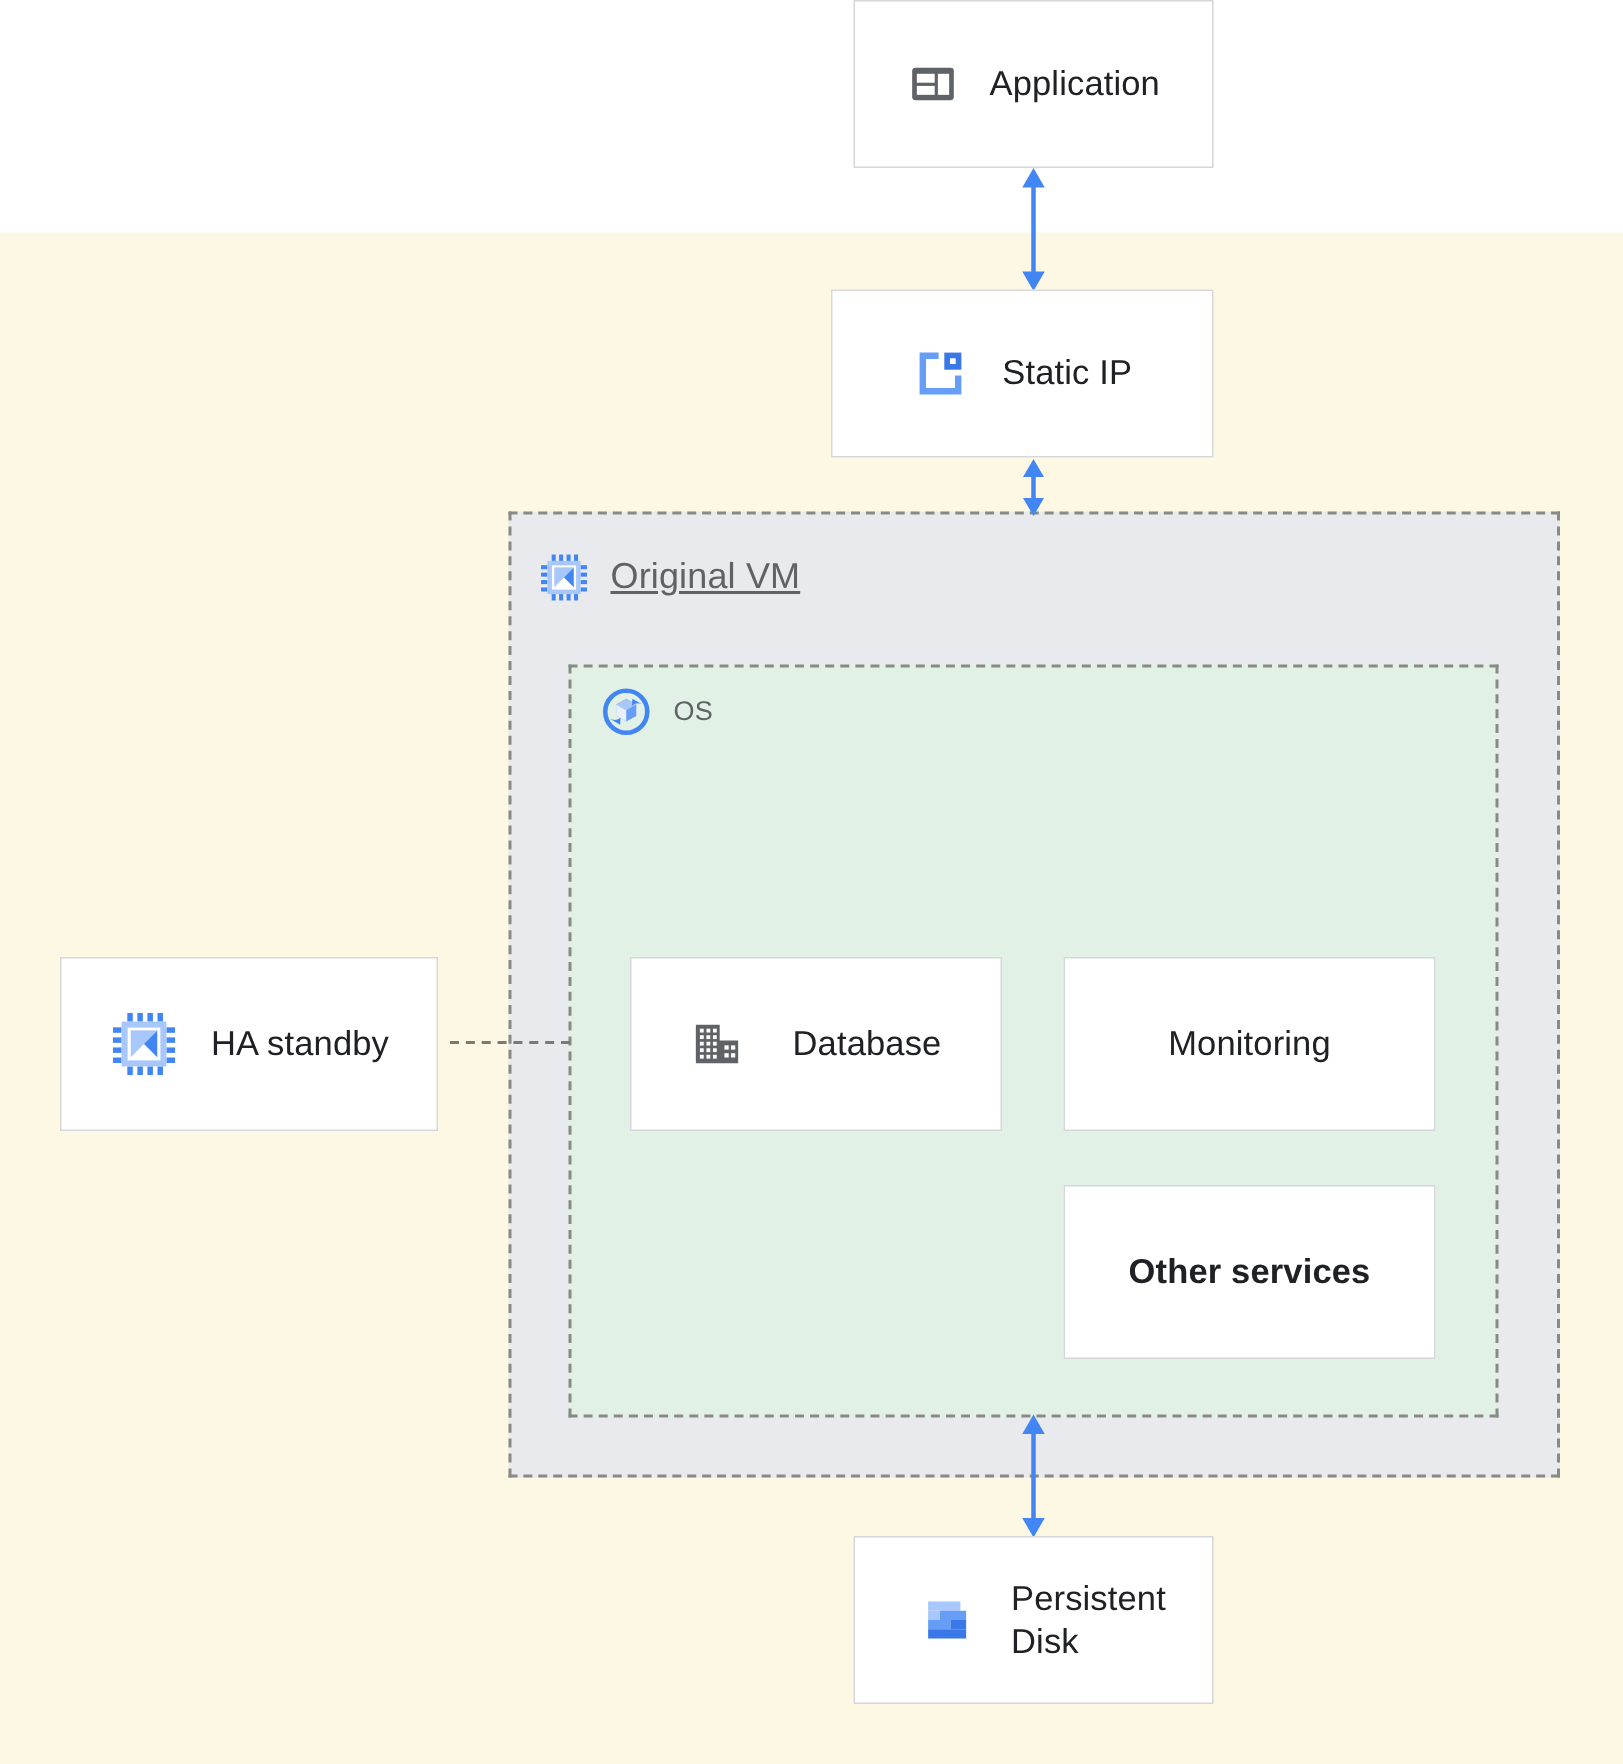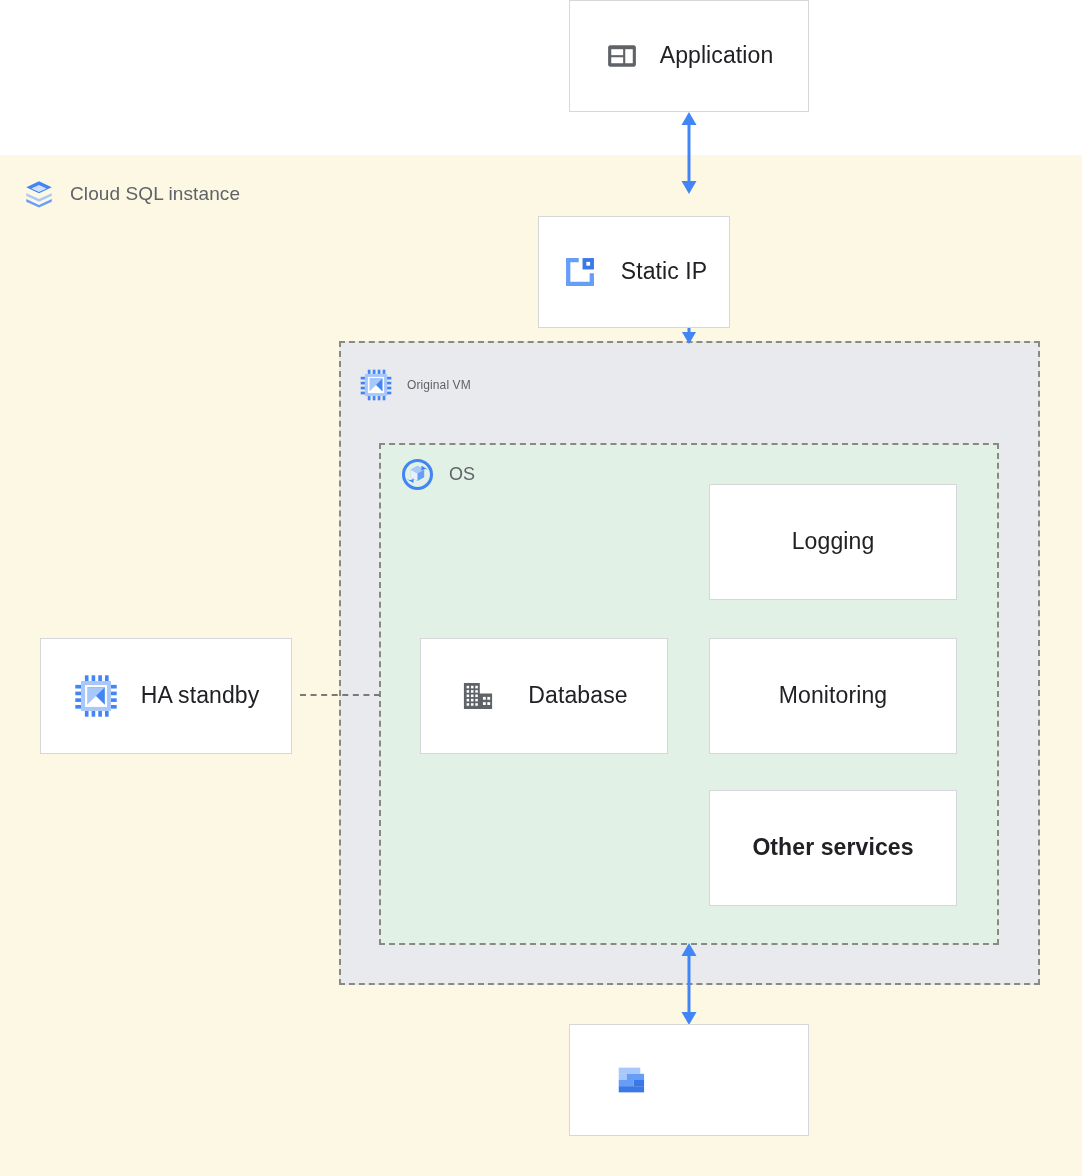--- a/index.html
+++ b/index.html
@@ -58,21 +58,21 @@
     white-space: nowrap;
   }
   .region-label .rl-text {
     font-size: 19px;
     color: #5f6368;
     letter-spacing: 0.1px;
   }
   .label-cloudsql { left: 22px; top: 177px; }
   .label-cloudsql .rl-text { font-size: 19px; }
   .label-vm { left: 359px; top: 368px; }
-  .label-vm .rl-text { font-size: 12px; }
+  .label-vm .rl-text { font-size: 24px; text-decoration: underline; }
   .label-os { left: 400px; top: 457px; }
   .label-os .rl-text { font-size: 18px; }
 
   
   .node {
     position: absolute;
     background: #ffffff;
     border: 1px solid #d5d7da;
     box-sizing: border-box;
     display: flex;
@@ -83,21 +83,21 @@
   .node .node-label {
     font-size: 23px;
     color: #202124;
     line-height: 1.28;
     letter-spacing: 0.1px;
   }
   .node.two-line { justify-content: flex-start; padding-left: 44px; }
   .node.two-line .node-label { max-width: 130px; }
 
   .node-application { left: 569px; top: 0px;    width: 240px; height: 112px; gap: 21px; }
-  .node-staticip    { left: 538px; top: 193px;  width: 192px; height: 112px; margin-top: 23px; }
+  .node-staticip    { left: 554px; top: 193px;  width: 255px; height: 112px; }
   .node-logging     { left: 709px; top: 484px;  width: 248px; height: 116px; }
   .node-database    { left: 420px; top: 638px;  width: 248px; height: 116px; gap: 32px; }
   .node-monitoring  { left: 709px; top: 638px;  width: 248px; height: 116px; }
   .node-other       { left: 709px; top: 790px;  width: 248px; height: 116px; font-weight: bold; }
   .node-hastandby   { left: 40px;  top: 638px;  width: 252px; height: 116px; }
   .node-pdisk       { left: 569px; top: 1024px; width: 240px; height: 112px; }
 
   
   .conn { position: absolute; }
   .conn svg { display: block; }
@@ -116,31 +116,20 @@
 <body>
 
 <div id="canvas">
 
   <div class="region-cloudsql"></div>
 
   <div class="region-vm"></div>
 
   <div class="region-os"></div>
 
-  <div class="region-label label-cloudsql">
-    <span class="icon">
-      <svg width="34" height="34" viewBox="0 0 24 24">
-        <path d="M12 3 L21 7.2 L12 11.4 L3 7.2 Z" fill="#4285f4"></path>
-        <path d="M12 5.6 L17.4 8.1 L12 10.6 L6.6 8.1 Z" fill="#ffffff" opacity="0.75"></path>
-        <path d="M3 11.4 L12 15.6 L21 11.4 L21 13.2 L12 17.4 L3 13.2 Z" fill="#a8c7fa"></path>
-        <path d="M3 15.6 L12 19.8 L21 15.6 L21 17.4 L12 21.6 L3 17.4 Z" fill="#669df6"></path>
-      </svg>
-    </span>
-    <span class="rl-text">Cloud SQL instance</span>
-  </div>
 
   <div class="region-label label-vm">
     <span class="icon">
       <svg width="34" height="34" viewBox="0 0 24 24">
         <g fill="#4285f4">
           <rect x="6.2" y="1.2" width="1.9" height="3"></rect>
           <rect x="9.7" y="1.2" width="1.9" height="3"></rect>
           <rect x="13.2" y="1.2" width="1.9" height="3"></rect>
           <rect x="16.7" y="1.2" width="1.9" height="3"></rect>
           <rect x="6.2" y="19.8" width="1.9" height="3"></rect>
@@ -221,23 +210,20 @@
     <span class="icon">
       <svg width="38" height="38" viewBox="0 0 24 24">
         <path d="M3.2 3.2 H11.2 V5.9 H5.9 V18.1 H18.1 V12.8 H20.8 V20.8 H3.2 Z" fill="#669df6"></path>
         <rect x="13.6" y="3.2" width="7.2" height="7.2" fill="#3b78e7"></rect>
         <rect x="16.0" y="5.6" width="2.4" height="2.4" fill="#ffffff"></rect>
       </svg>
     </span>
     <span class="node-label">Static IP</span>
   </div>
 
-  <div class="node node-logging">
-    <span class="node-label">Logging</span>
-  </div>
 
   <div class="node node-database">
     <span class="icon">
       <svg width="36" height="36" viewBox="0 0 24 24">
         <path d="M2.6 3.4 H13.2 V10.4 H21.4 V20.6 H2.6 Z" fill="#5f6368"></path>
         <g fill="#ffffff">
           <rect x="4.4" y="5.2" width="1.7" height="1.7"></rect>
           <rect x="7.3" y="5.2" width="1.7" height="1.7"></rect>
           <rect x="10.2" y="5.2" width="1.7" height="1.7"></rect>
           <rect x="4.4" y="8.1" width="1.7" height="1.7"></rect>
@@ -304,15 +290,16 @@
     <span class="icon">
       <svg width="38" height="38" viewBox="0 0 24 24">
         <rect x="3.0" y="4.2" width="13.6" height="3.9" fill="#a8c7fa"></rect>
         <rect x="3.0" y="8.1" width="5.0" height="3.9" fill="#a8c7fa"></rect>
         <rect x="8.0" y="8.1" width="11.0" height="3.9" fill="#669df6"></rect>
         <rect x="3.0" y="12.0" width="9.4" height="3.9" fill="#669df6"></rect>
         <rect x="12.4" y="12.0" width="6.6" height="3.9" fill="#3b78e7"></rect>
         <rect x="3.0" y="15.9" width="16.0" height="3.9" fill="#3b78e7"></rect>
       </svg>
     </span>
+    <span class="node-label"><span>Persistent</span><br><span>Disk</span></span>
   </div>
 
 </div>
 
 </body></html>

